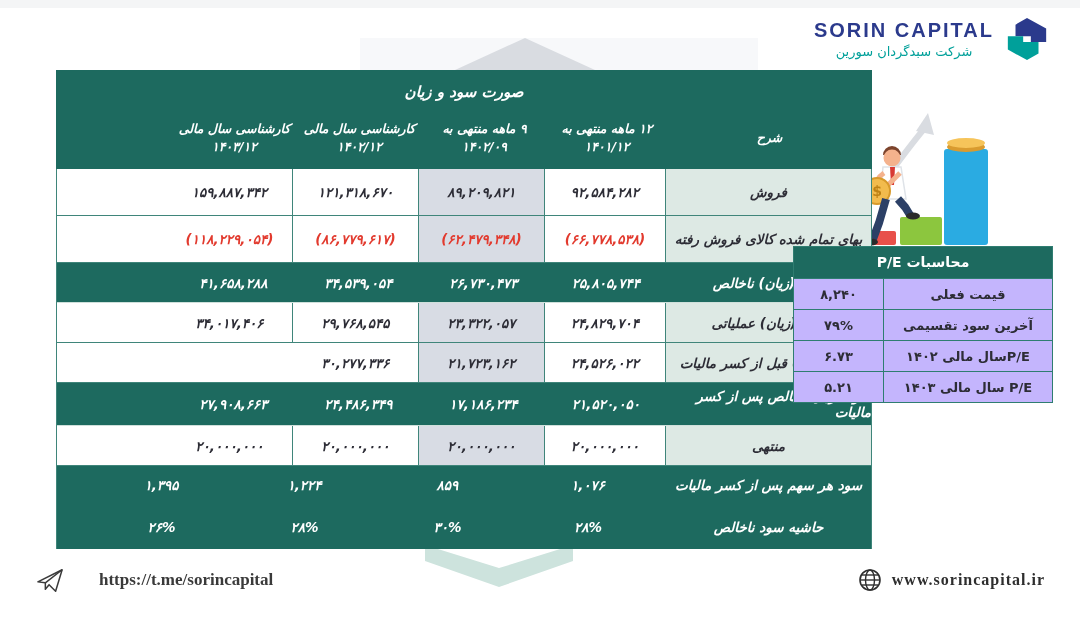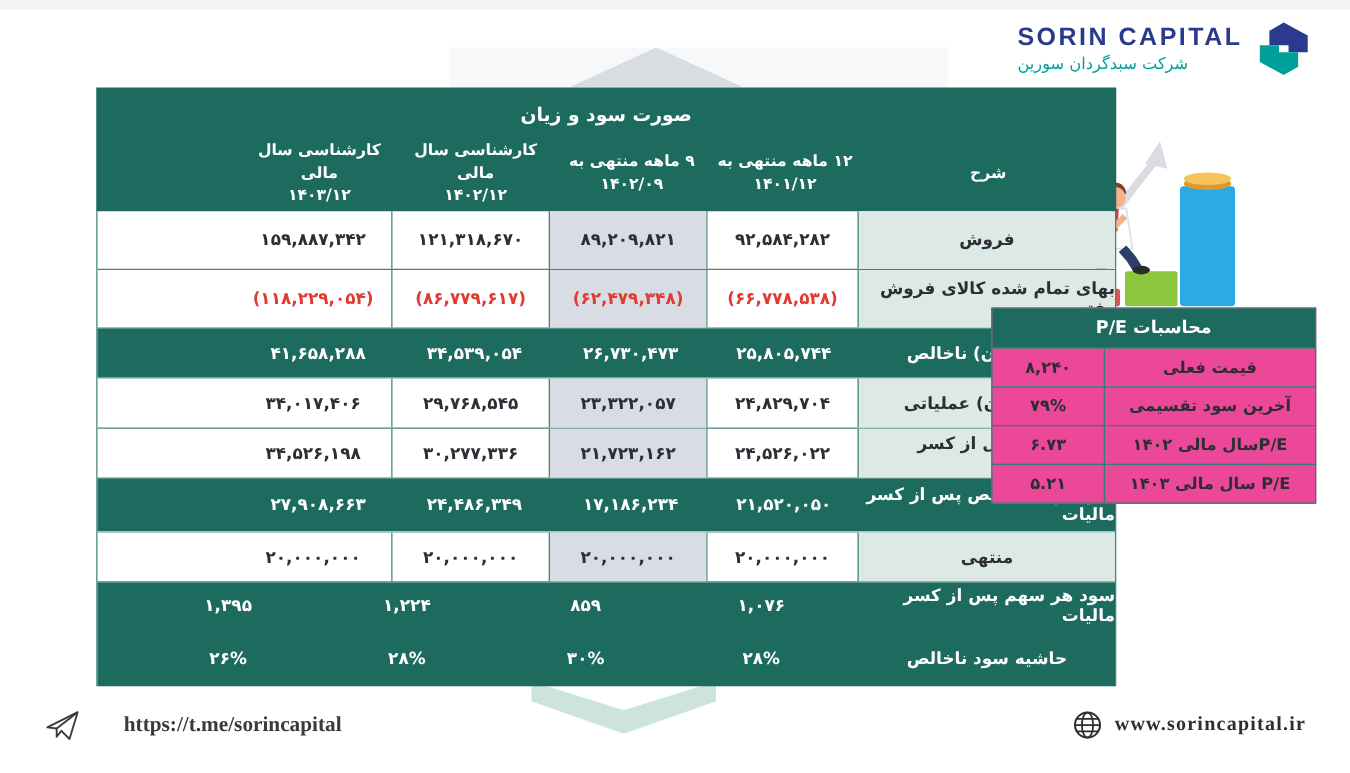--- a/index.html
+++ b/index.html
@@ -11,27 +11,27 @@
 
   
   .wm-band{position:absolute;left:360px;top:38px;width:398px;height:32px;background:#f7f8fa;}
   .wm-tri{position:absolute;left:455px;top:38px;width:140px;height:32px;background:#d9dce1;
           clip-path:polygon(50% 0,100% 100%,0 100%);}
   .wm-chevron{position:absolute;left:425px;top:545px;width:148px;height:42px;background:#cde3dd;
           clip-path:polygon(0 0,50% 55%,100% 0,100% 38%,50% 100%,0 38%);}
 
   
   .brand{position:absolute;right:30px;top:16px;display:flex;align-items:center;gap:10px;direction:ltr;}
-  .brand-text{text-align:left;}
+  .brand-text{text-align:center;}
   .brand-name{font-family:"Liberation Sans",sans-serif;font-weight:bold;font-size:20px;
               letter-spacing:2px;color:#2b3a8c;}
   .brand-sub{font-size:13px;color:#00a09a;margin-top:2px;direction:rtl;}
 
   
-  .pl{position:absolute;left:77px;top:70px;width:816px;direction:rtl;}
+  .pl{position:absolute;left:56px;top:70px;width:816px;direction:rtl;font-style:italic;}
   .pl-head{background:#1d6a5f;color:#fff;}
   .pl-title{text-align:center;font-weight:bold;font-size:15px;padding:13px 0 6px 0;}
   .pl-cols{display:flex;height:62px;align-items:center;}
   .pl-cols > div{display:flex;flex-direction:column;justify-content:center;align-items:center;
                  font-weight:bold;font-size:12.5px;line-height:1.45;text-align:center;}
   .w-lbl{width:205px;} .w-12{width:120px;} .w-9{width:125px;} .w-k2{width:125px;} .w-k3{width:125px;}
 
   .pl-body{border-left:1px solid #3f857a;border-right:1px solid #3f857a;}
   .r{display:flex;align-items:stretch;}
   .r > div{display:flex;align-items:center;justify-content:center;
@@ -45,21 +45,21 @@
   .r.dark > div{color:#ffffff;}
   .r.foot{background:#1d6a5f;}
   .r.foot > div{color:#ffffff;padding-left:18px;}
   .num{direction:ltr;}
   .neg{color:#e23a2e !important;}
 
   .h46{height:46px;} .h42{height:42px;} .h39{height:39px;} .h38{height:38px;} .h45{height:45px;}
 
   
   .pe{position:absolute;left:793px;top:246px;width:258px;direction:rtl;
-      border:1px solid #2f7d71;background:#ec4899;}
+      border:1px solid #2f7d71;background:#c4b5fd;}
   .pe-head{background:#1d6a5f;color:#fff;text-align:center;font-weight:bold;
            font-size:14px;height:31px;line-height:31px;}
   .pe-row{display:flex;height:30px;border-top:1px solid #2f7d71;}
   .pe-row .pe-lbl{width:168px;display:flex;align-items:center;justify-content:center;
                   font-weight:bold;font-size:13px;color:#2d2d36;border-left:1px solid #2f7d71;}
   .pe-row .pe-val{flex:1;display:flex;align-items:center;justify-content:center;
                   font-weight:bold;font-size:13px;color:#2d2d36;direction:ltr;}
 
   
   .illus{position:absolute;left:820px;top:105px;width:200px;height:142px;}
@@ -167,21 +167,20 @@
       <div class="num w-12">۲۴,۸۲۹,۷۰۴</div>
       <div class="num w-9 shade">۲۳,۳۲۲,۰۵۷</div>
       <div class="num w-k2">۲۹,۷۶۸,۵۴۵</div>
       <div class="num w-k3">۳۴,۰۱۷,۴۰۶</div>
     </div>
     <div class="r light h39">
       <div class="lbl w-lbl">سود (زیان) قبل از کسر مالیات</div>
       <div class="num w-12">۲۴,۵۲۶,۰۲۲</div>
       <div class="num w-9 shade">۲۱,۷۲۳,۱۶۲</div>
       <div class="num w-k2">۳۰,۲۷۷,۳۳۶</div>
-      <div class="num w-k3">۳۴,۵۲۶,۱۹۸</div>
     </div>
     <div class="r dark h42">
       <div class="lbl w-lbl">سود (زیان) خالص پس از کسر مالیات</div>
       <div class="num w-12">۲۱,۵۲۰,۰۵۰</div>
       <div class="num w-9">۱۷,۱۸۶,۲۳۴</div>
       <div class="num w-k2">۲۴,۴۸۶,۳۴۹</div>
       <div class="num w-k3">۲۷,۹۰۸,۶۶۳</div>
     </div>
     <div class="r light h39">
       <div class="lbl w-lbl">منتهی</div>

